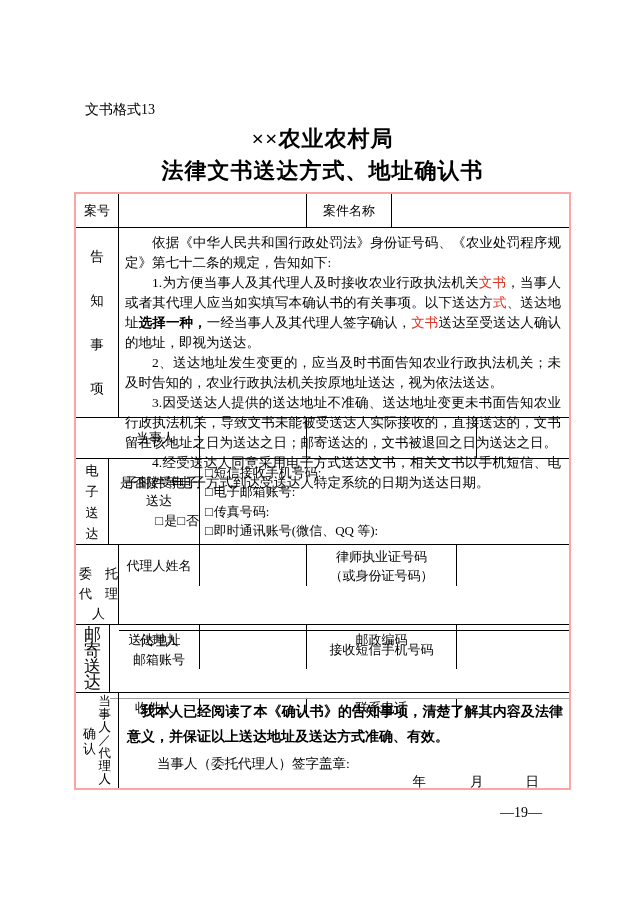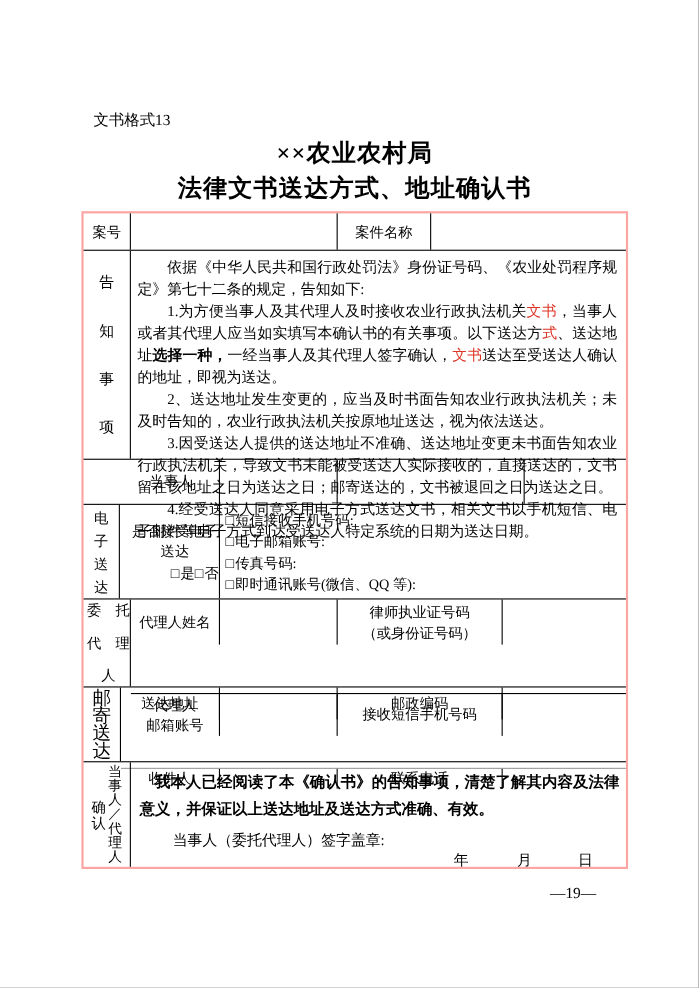--- a/index.html
+++ b/index.html
@@ -33,21 +33,21 @@
   .r6{height:68px;}
   .r7{flex:1;}
 
   
   .vcell{display:flex;align-items:center;justify-content:center;}
   .vtext{width:1.1em;word-break:break-all;text-align:center;}
   .v-notice{font-size:13.5px;line-height:44px;}
   .v-elec{font-size:13px;line-height:21px;}
   .v-mail{font-size:17px;line-height:16px;}
 
-  .agent-label{display:flex;flex-direction:column;justify-content:space-between;padding-left:3px;line-height:20px;font-size:13px;}
+  .agent-label{display:flex;flex-direction:column;justify-content:flex-end;padding-left:3px;line-height:20px;font-size:13px;}
   .confirm-label{display:flex;flex-direction:row;align-items:center;justify-content:center;gap:1px;}
   .confirm-left{width:1.1em;word-break:break-all;text-align:center;font-size:13px;line-height:15px;}
   .confirm-right{width:1.1em;word-break:break-all;text-align:center;font-size:12.5px;line-height:13px;}
 
   .notice-body{flex:1;padding:5px 8px 0 6px;font-size:13.5px;line-height:20px;text-align:justify;}
   .notice-body p{margin:0;text-indent:2em;}
 
   .elec-items{flex:1;display:flex;flex-direction:column;justify-content:center;padding-left:5px;align-items:flex-start;}
   .elec-item{display:flex;align-items:center;line-height:19.5px;}
   .chk{display:inline-block;margin-right:1px;}

